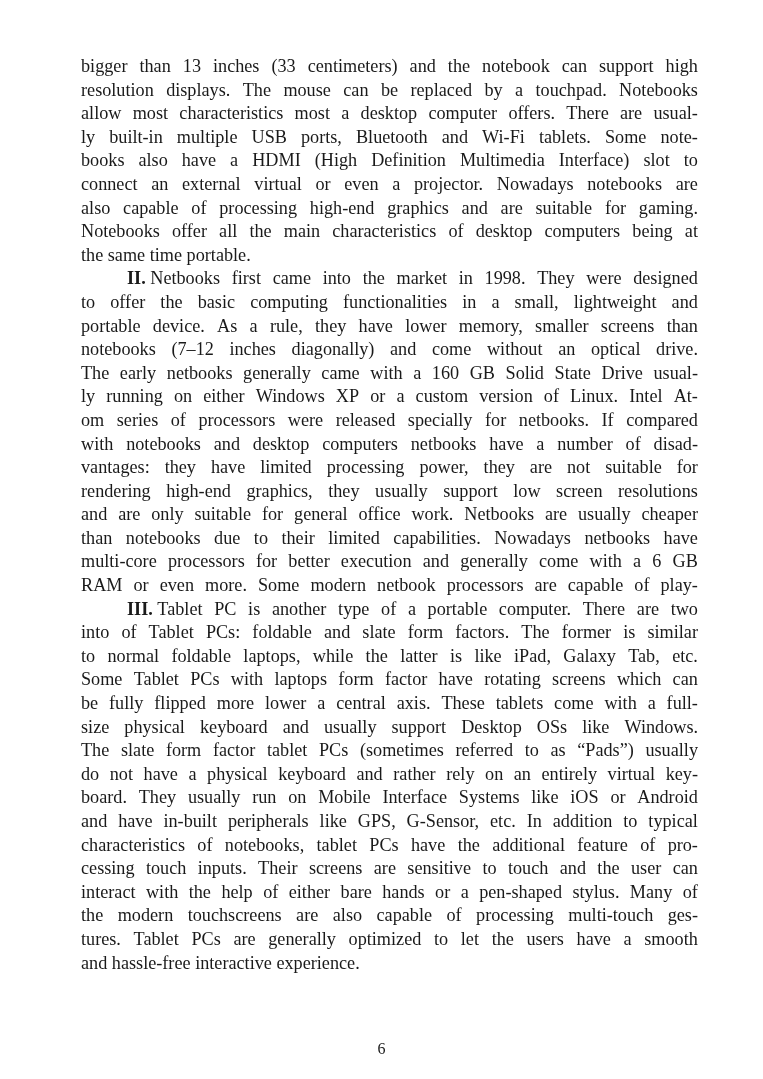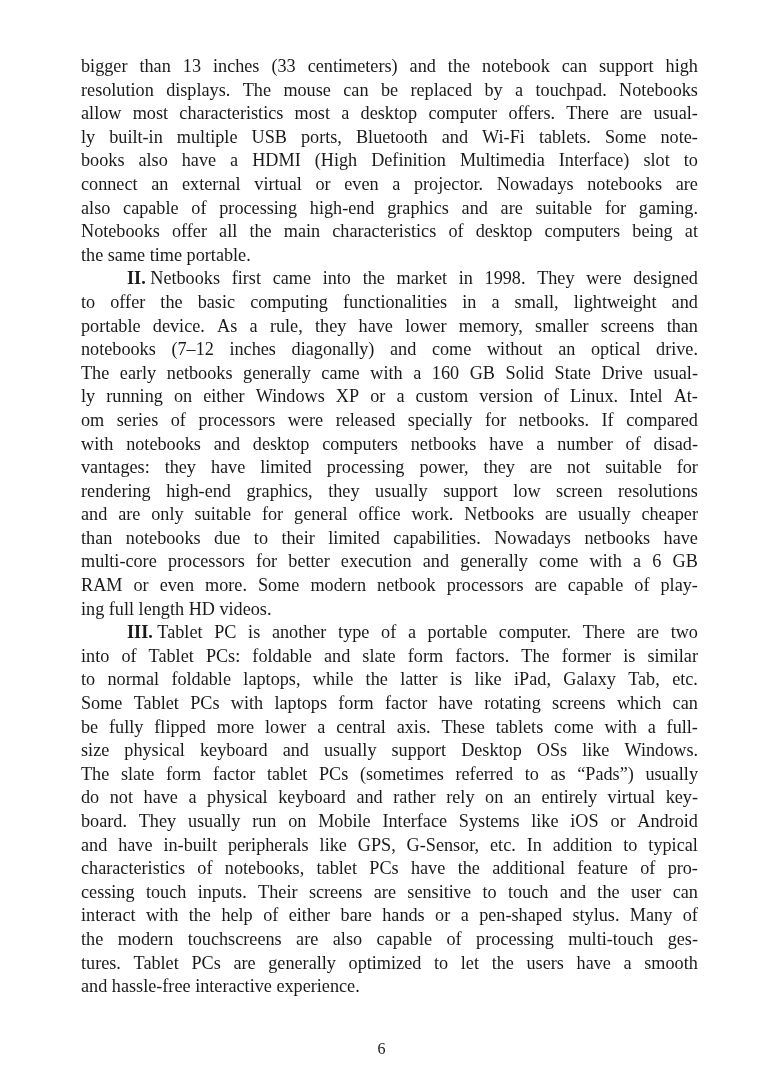--- a/index.html
+++ b/index.html
@@ -349,27 +349,20 @@
         <span class="w">even</span>
         <span class="w">more.</span>
         <span class="w">Some</span>
         <span class="w">modern</span>
         <span class="w">netbook</span>
         <span class="w">processors</span>
         <span class="w">are</span>
         <span class="w">capable</span>
         <span class="w">of</span>
         <span class="w">play-</span>
-      </div>
-      <div class="jline last">
-        <span class="w">ing</span>
-        <span class="w">full</span>
-        <span class="w">length</span>
-        <span class="w">HD</span>
-        <span class="w">videos.</span>
       </div>
     </div>
     <div class="paragraph">
       <div class="jline indent">
         <span class="w"><b class="roman">III.</b>&nbsp;Tablet</span>
         <span class="w">PC</span>
         <span class="w">is</span>
         <span class="w">another</span>
         <span class="w">type</span>
         <span class="w">of</span>

